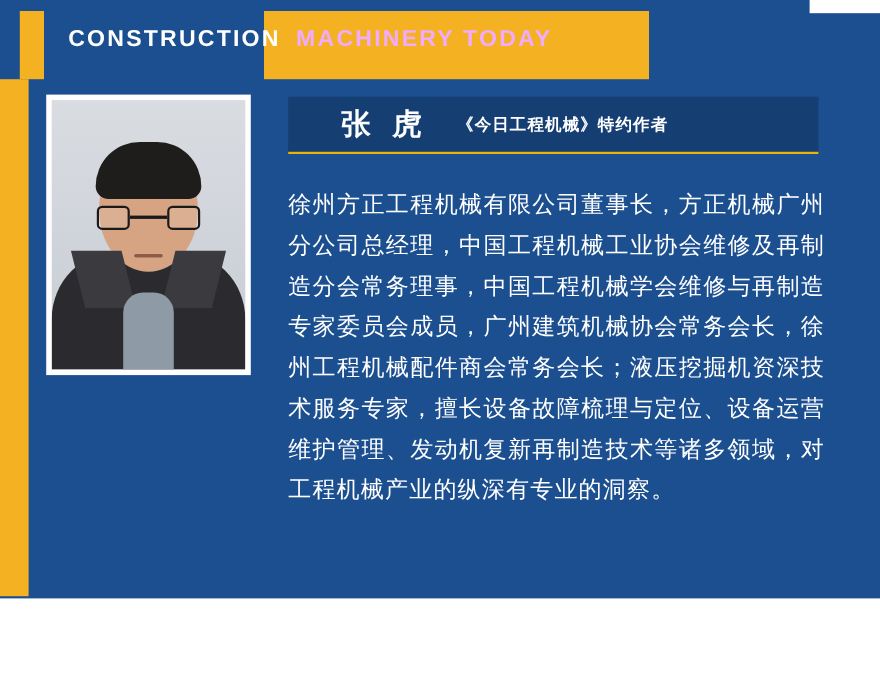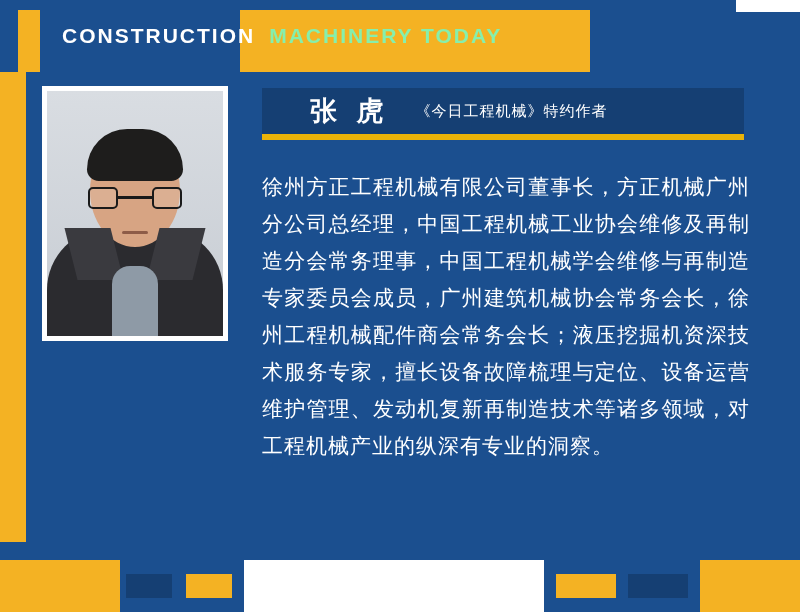--- a/index.html
+++ b/index.html
@@ -3,21 +3,21 @@
 <meta charset="utf-8">
 <style>
   * { box-sizing: border-box; margin: 0; padding: 0; }
   html, body {
     width: 800px; height: 612px;
     font-family: "Liberation Sans", sans-serif;
     background: #fff;
   }
   #card {
     position: relative;
-    width: 800px; height: 612px;
+    width: 800px; height: 544px;
     background: #1b4f8f;
     overflow: hidden;
   }
 
   
   .blk { position: absolute; }
 
   
   .tl-bar   { left: 18px;  top: 10px;  width: 22px;  height: 62px;  background: #f4b223; }
   
@@ -47,38 +47,39 @@
 
   
   .header {
     position: absolute; left: 62px; top: 14px;
     height: 44px; display: flex; align-items: center;
     letter-spacing: 2px;
     font-weight: bold; font-size: 21px;
     white-space: nowrap;
   }
   .h-white { color: #ffffff; }
-  .h-blue  { color: #86efac; margin-left: 14px; }
+  .h-blue  { color: #f0abfc; margin-left: 14px; }
 
   
   .nameplate {
     position: absolute; left: 262px; top: 88px;
     width: 482px; height: 52px;
     background: #153f73;
-    border-bottom: 6px solid #eab308;
+    border-bottom: 2px solid #eab308;
     display: flex; align-items: center;
     padding-left: 48px;
   }
   .name {
     color: #ffffff; font-size: 27px; font-weight: bold;
     letter-spacing: 6px;
   }
   .subtitle {
     color: #ffffff; font-size: 15px; margin-left: 26px;
     letter-spacing: 1px;
+    font-weight: bold;
   }
 
   
   .bodytext {
     position: absolute; left: 262px; top: 168px;
     width: 488px;
     color: #ffffff;
     font-size: 21px;
     line-height: 37px;
     letter-spacing: 1px;

